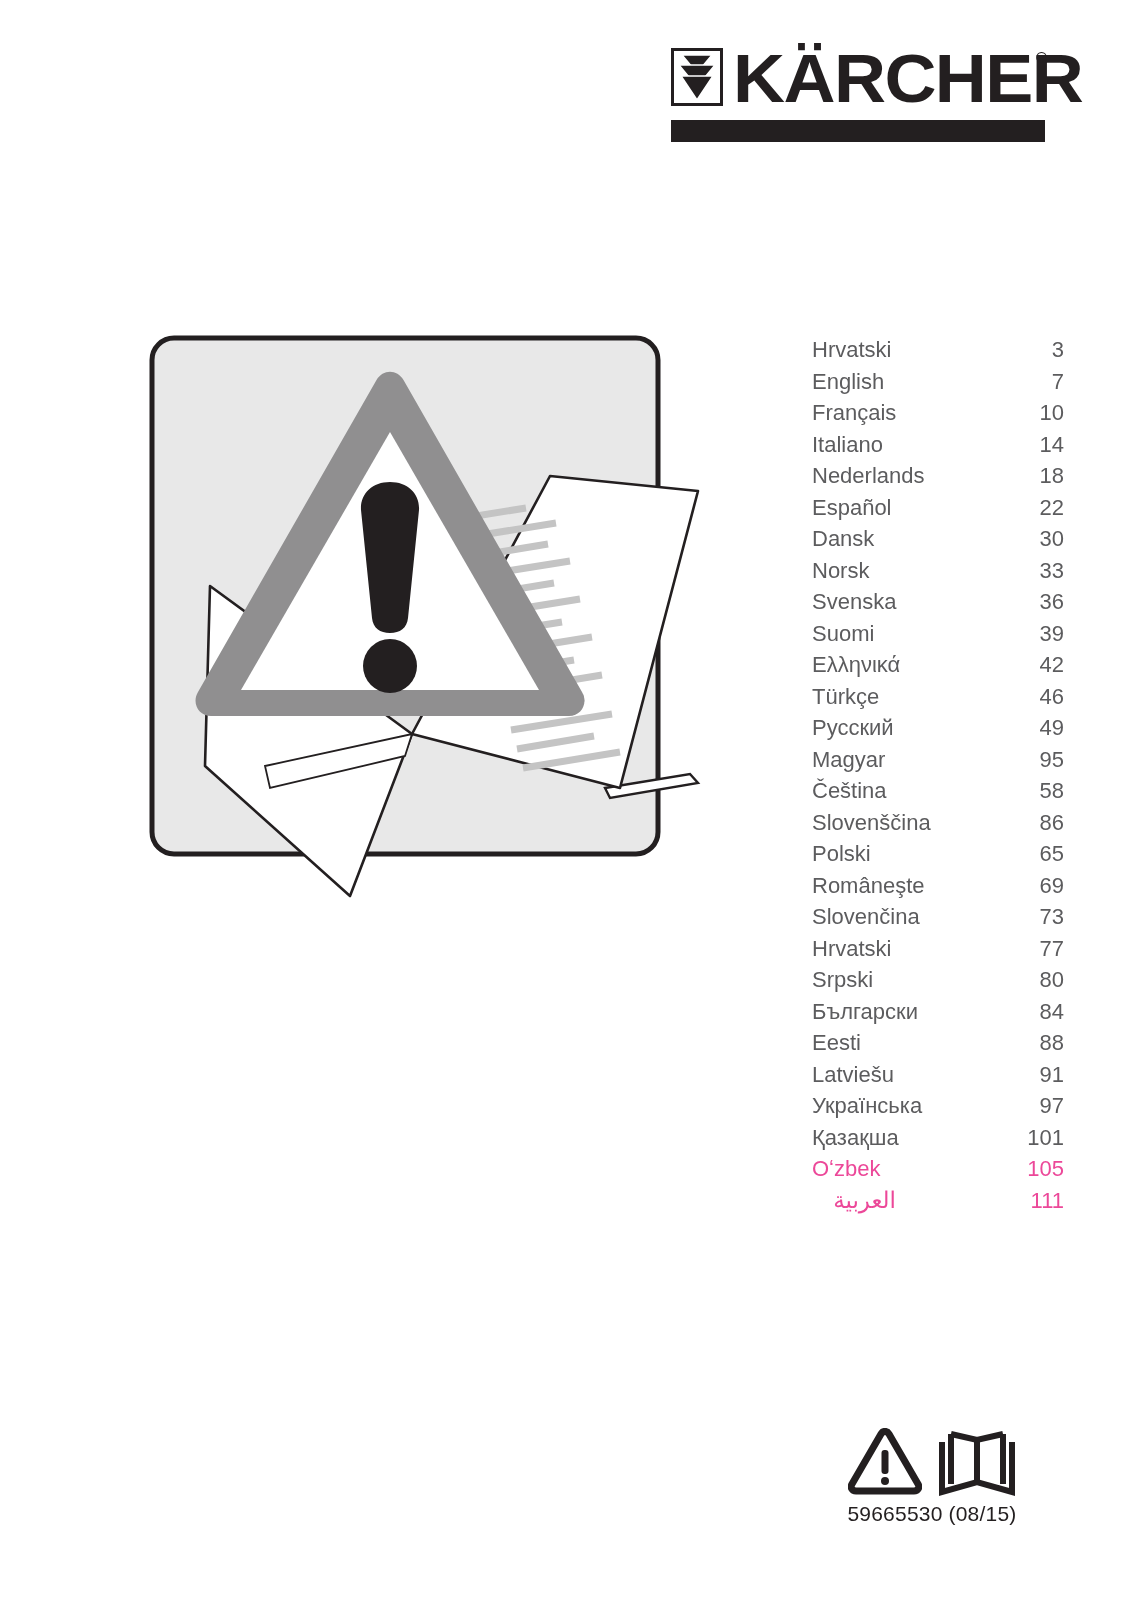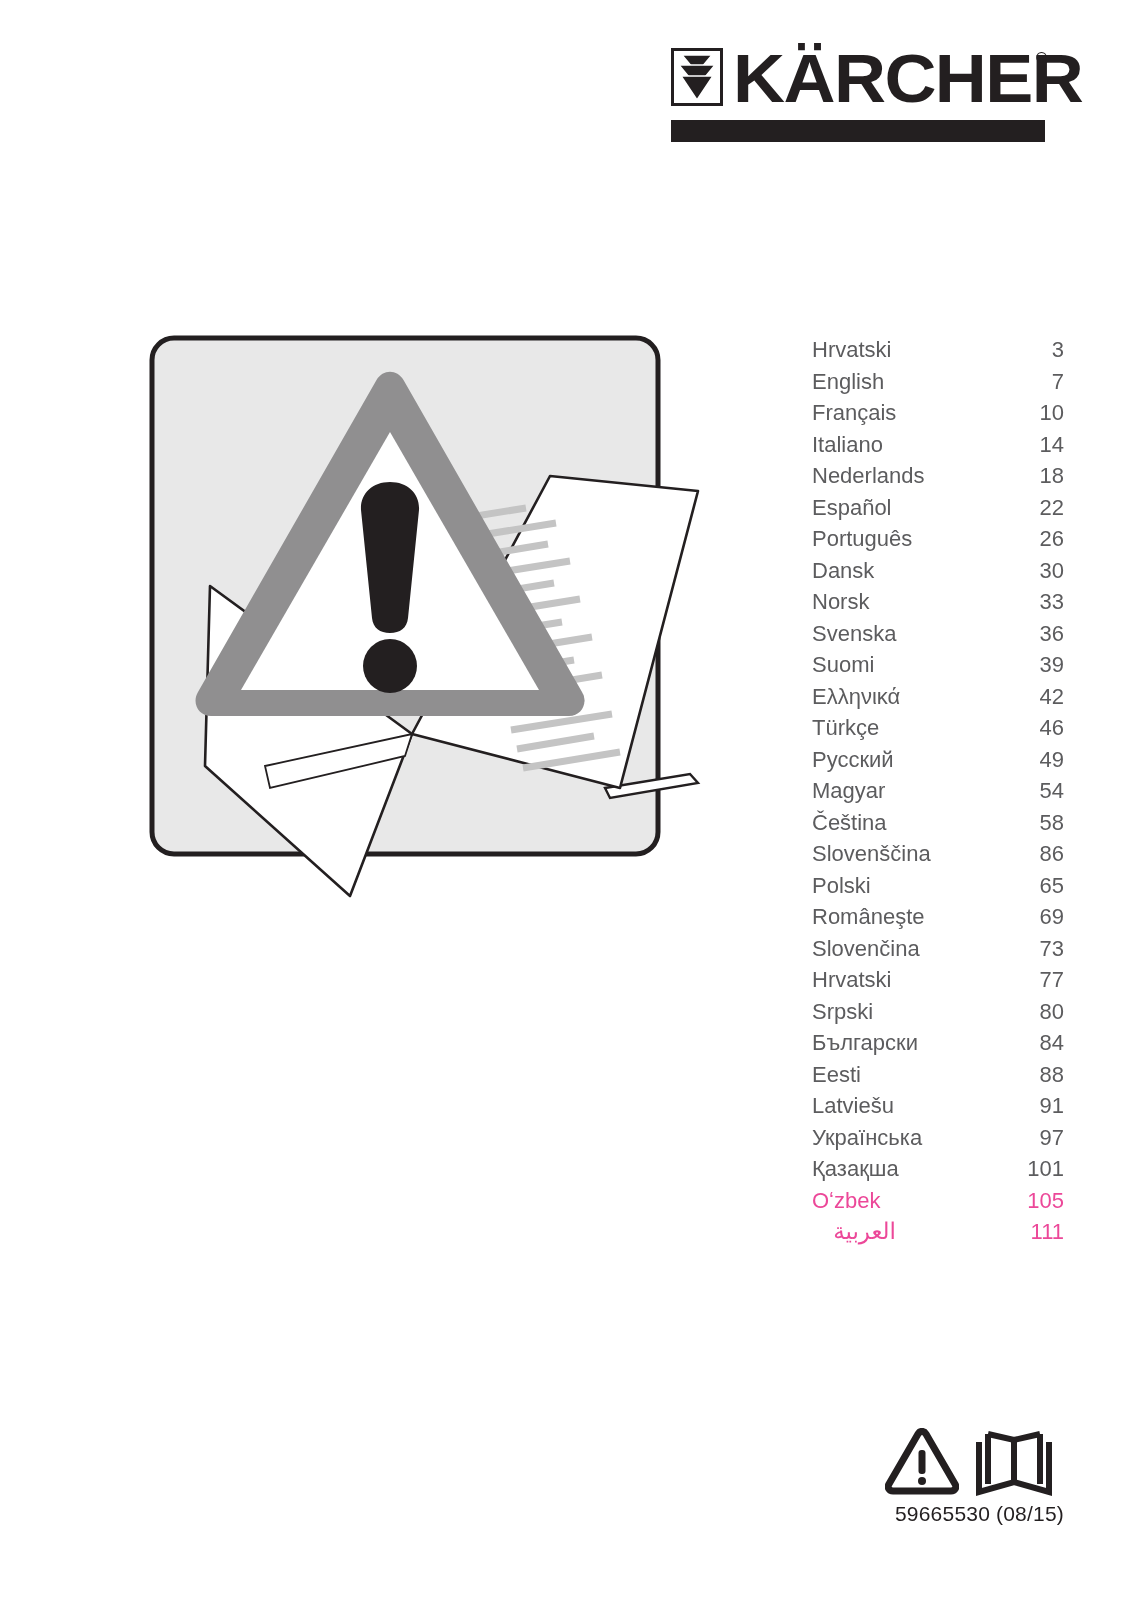--- a/index.html
+++ b/index.html
@@ -112,24 +112,24 @@
   .lang-page {
     position: absolute;
     right: 0;
     top: 0;
     text-align: right;
   }
 
   
   #footer {
     position: absolute;
-    left: 874px;
+    left: 837px;
     top: 1418px;
     width: 190px;
-    text-align: right;
+    text-align: center;
   }
   #footer-icons {
     display: flex;
     justify-content: center;
     align-items: flex-end;
     gap: 16px;
     height: 78px;
   }
   #footer-icons svg { display: block; }
   #footer-partnumber {
@@ -240,24 +240,20 @@
     </div>
     <div class="lang-row">
       <span class="lang-name">Nederlands</span>
       <span class="lang-page">18</span>
     </div>
     <div class="lang-row">
       <span class="lang-name">Español</span>
       <span class="lang-page">22</span>
     </div>
     <div class="lang-row">
-      <span class="lang-name">Português</span>
-      <span class="lang-page">26</span>
-    </div>
-    <div class="lang-row">
       <span class="lang-name">Dansk</span>
       <span class="lang-page">30</span>
     </div>
     <div class="lang-row">
       <span class="lang-name">Norsk</span>
       <span class="lang-page">33</span>
     </div>
     <div class="lang-row">
       <span class="lang-name">Svenska</span>
       <span class="lang-page">36</span>
@@ -273,21 +269,21 @@
     <div class="lang-row">
       <span class="lang-name">Türkçe</span>
       <span class="lang-page">46</span>
     </div>
     <div class="lang-row">
       <span class="lang-name">Русский</span>
       <span class="lang-page">49</span>
     </div>
     <div class="lang-row">
       <span class="lang-name">Magyar</span>
-      <span class="lang-page">54</span>
+      <span class="lang-page">95</span>
     </div>
     <div class="lang-row">
       <span class="lang-name">Čeština</span>
       <span class="lang-page">58</span>
     </div>
     <div class="lang-row">
       <span class="lang-name">Slovenščina</span>
       <span class="lang-page">86</span>
     </div>
     <div class="lang-row">

